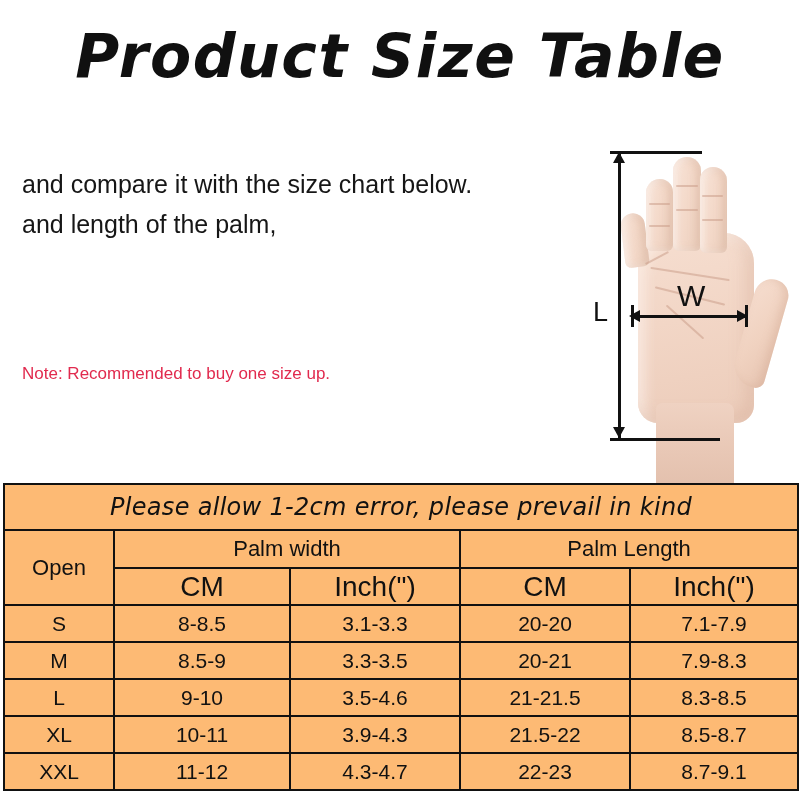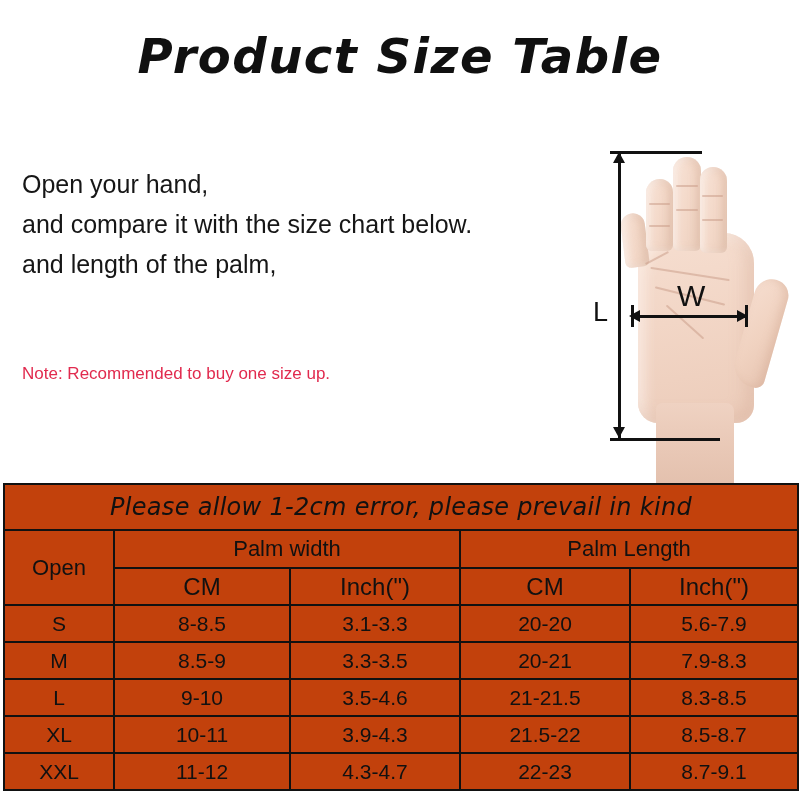--- a/index.html
+++ b/index.html
@@ -23,21 +23,21 @@
   
   #title {
     position: absolute;
     left: 0;
     top: 28px;
     width: 800px;
     text-align: center;
     font-family: "DejaVu Sans", sans-serif;
     font-style: italic;
     font-weight: 700;
-    font-size: 48px;
+    font-size: 60px;
     line-height: 56px;
     letter-spacing: 1.5px;
     color: #101010;
     white-space: nowrap;
   }
 
   
   #instructions {
     position: absolute;
     left: 22px;
@@ -223,21 +223,21 @@
   }
 
   
   #size-table {
     position: absolute;
     left: 3px;
     top: 483px;
     width: 794px;
     border-collapse: collapse;
     table-layout: fixed;
-    background: #c2410c;
+    background: #fdba74;
   }
   #size-table td {
     border: 2px solid #111;
     text-align: center;
     vertical-align: middle;
     font-family: "Liberation Sans", sans-serif;
     font-size: 21px;
     color: #111;
     padding: 0;
     height: 35px;
@@ -248,38 +248,37 @@
     font-style: italic;
     font-size: 24px;
     letter-spacing: 0.3px;
   }
   #size-table td.group-head {
     height: 36px;
     font-size: 22px;
   }
   #size-table td.subhead {
     height: 35px;
-    font-size: 24px;
+    font-size: 28px;
     border-radius: 12px;
   }
   .col-size  { width: 110px; }
   .col-wcm   { width: 176px; }
   .col-winch { width: 170px; }
   .col-lcm   { width: 170px; }
   .col-linch { width: 168px; }
 </style>
 </head>
 <body>
 
 <div id="page">
 
   <div id="title">Product Size Table</div>
 
   <div id="instructions">
-    <div class="line">Open your hand,</div>
     <div class="line">and compare it with the size chart below.</div>
     <div class="line">and length of the palm,</div>
   </div>
 
   <div id="note">Note: Recommended to buy one size up.</div>
 
   <div id="hand-figure">
 
     <div id="hand-photo">
       <div class="palm"></div>
@@ -338,21 +337,21 @@
         <td class="subhead">Inch(")</td>
         <td class="subhead">CM</td>
         <td class="subhead">Inch(")</td>
       </tr>
 
       <tr>
         <td>S</td>
         <td>8-8.5</td>
         <td>3.1-3.3</td>
         <td>20-20</td>
-        <td>5.6-7.9</td>
+        <td>7.1-7.9</td>
       </tr>
       <tr>
         <td>M</td>
         <td>8.5-9</td>
         <td>3.3-3.5</td>
         <td>20-21</td>
         <td>7.9-8.3</td>
       </tr>
       <tr>
         <td>L</td>

